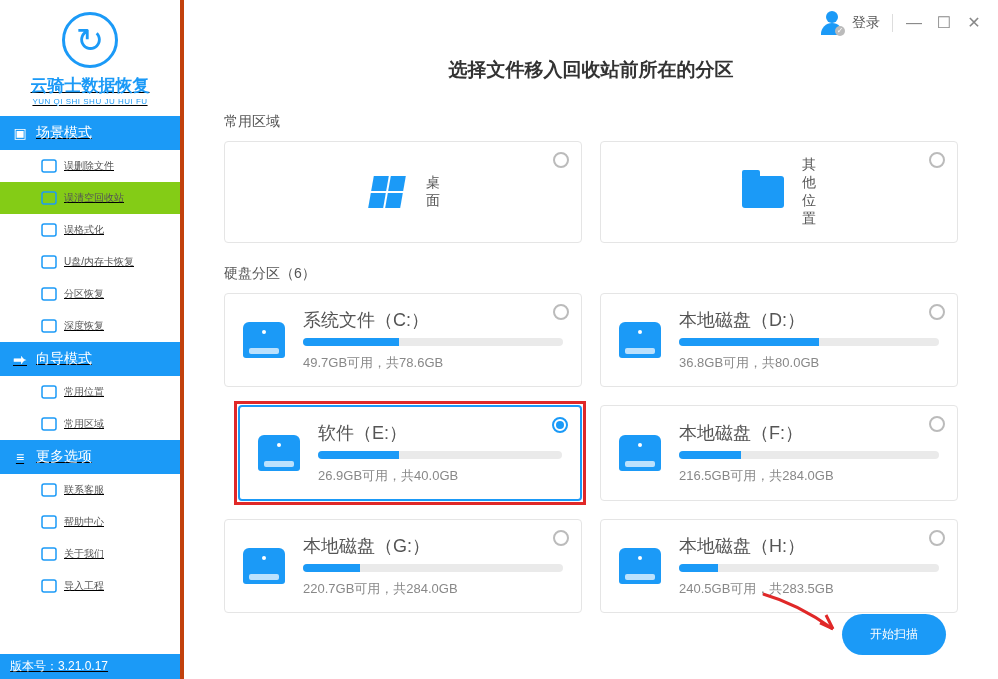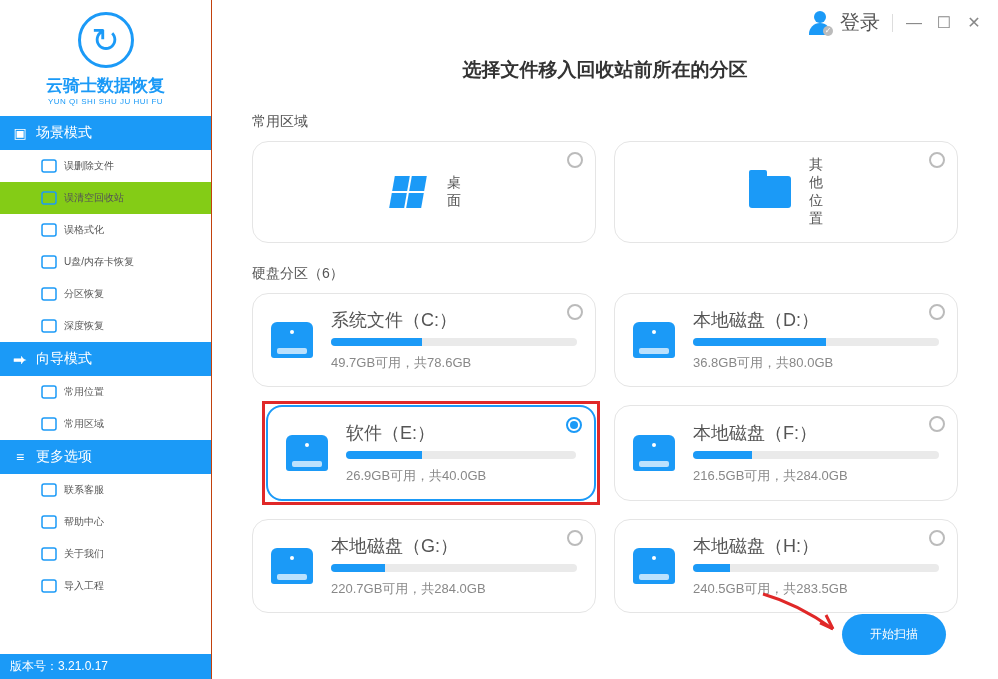--- a/index.html
+++ b/index.html
@@ -2,42 +2,42 @@
 <html><head>
 <meta charset="utf-8">
 <style>
 * { margin: 0; padding: 0; box-sizing: border-box; font-family: "Microsoft YaHei", sans-serif; }
 body { width: 998px; height: 679px; background: #fff; display: flex; flex-direction: column; overflow: hidden; position: relative; }
 .top-bar { position: absolute; top: 0; right: 0; height: 45px; display: flex; align-items: center; padding: 0 15px; gap: 12px; z-index: 10; }
 .user-icon { width: 24px; height: 24px; position: relative; }
 .user-head { width: 12px; height: 12px; background: #1b9af7; border-radius: 50%; position: absolute; top: 0; left: 6px; }
 .user-body { width: 22px; height: 12px; background: #1b9af7; border-radius: 11px 11px 0 0; position: absolute; bottom: 0; left: 1px; }
 .user-check { width: 10px; height: 10px; background: #bbb; border-radius: 50%; position: absolute; bottom: -1px; right: -1px; display:flex; align-items:center; justify-content:center; color:#fff; font-size:8px; }
-.login-text { color: #555; font-size: 20px; margin-left: -4px; }
+.login-text { color: #555; font-size: 14px; margin-left: -4px; }
 .divider { width: 1px; height: 18px; background: #ddd; }
 .win-btn { width: 18px; height: 18px; display: flex; align-items: center; justify-content: center; color: #888; font-size: 16px; cursor: pointer; }
 .container { display: flex; width: 100%; height: 100%; }
-.sidebar { width: 212px; background: #fff; border-right: 1px solid #c2410c; display: flex; flex-direction: column; }
+.sidebar { width: 184px; background: #fff; border-right: 4px solid #c2410c; display: flex; flex-direction: column; text-decoration: underline; }
 .logo-area { padding: 12px 0 10px; text-align: center; }
 .logo-circle { width: 56px; height: 56px; margin: 0 auto 6px; border: 3px solid #1b9af7; border-radius: 50%; position: relative; display:flex; align-items:center; justify-content:center; }
 .logo-circle::before { content: "↻"; font-size: 34px; color: #1b9af7; position:absolute; }
 .logo-title { color: #1b9af7; font-size: 17px; font-weight: bold; }
 .logo-sub { color: #1b9af7; font-size: 8px; letter-spacing: 0.5px; }
 .section-header { background: #1b9af7; color: #fff; padding: 8px 12px; font-size: 14px; display: flex; align-items: center; gap: 8px; }
 .sh-icon { width: 16px; height: 16px; display:inline-flex; align-items:center; justify-content:center; }
 .menu-item { padding: 9px 12px 9px 36px; font-size: 10px; color: #555; display: flex; align-items: center; gap: 10px; cursor: pointer; position: relative; }
 .menu-item.active { background: #84cc16; }
 .menu-icon { width: 18px; height: 18px; position: absolute; left: 40px; display:flex; align-items:center; justify-content:center; }
 .menu-item { padding-left: 64px; }
 .version-bar { margin-top: auto; background: #1b9af7; color: #fff; font-size: 12px; padding: 4px 10px; }
 .main { flex: 1; padding: 45px 40px 20px 40px; display: flex; flex-direction: column; position: relative; }
 .page-title { text-align: center; font-size: 19px; color: #333; margin: 12px 0 30px; }
 .sec-label { font-size: 14px; color: #555; margin-bottom: 10px; }
 .card-grid { display: grid; grid-template-columns: 1fr 1fr; gap: 18px; margin-bottom: 22px; }
-.card { border: 1px solid #e5e5e5; border-radius: 16px; padding: 14px 18px; position: relative; display: flex; align-items: center; gap: 18px; cursor: pointer; min-height: 80px; }
+.card { border: 1px solid #e5e5e5; border-radius: 4px; padding: 14px 18px; position: relative; display: flex; align-items: center; gap: 18px; cursor: pointer; min-height: 80px; }
 .card.common { justify-content: center; }
 .card.selected { border: 2px solid #1b9af7; margin-left: 14px; }
 .highlight-box { position: absolute; inset: -6px; border: 3px solid #e02828; pointer-events: none; }
 .radio { position: absolute; top: 10px; right: 12px; width: 16px; height: 16px; border: 2px solid #bbb; border-radius: 50%; }
 .radio.on { border-color: #1b9af7; }
 .radio.on::after { content: ""; position: absolute; inset: 2px; background: #1b9af7; border-radius: 50%; }
 .big-icon { width: 42px; height: 42px; display: flex; align-items: center; justify-content: center; }
 .win-logo { display: grid; grid-template-columns: 1fr 1fr; gap: 2px; width: 32px; height: 32px; transform: skewX(-10deg); }
 .win-logo span { background: #1b9af7; }
 .folder-icon { width: 42px; height: 32px; background: #1b9af7; border-radius: 3px; position: relative; }

